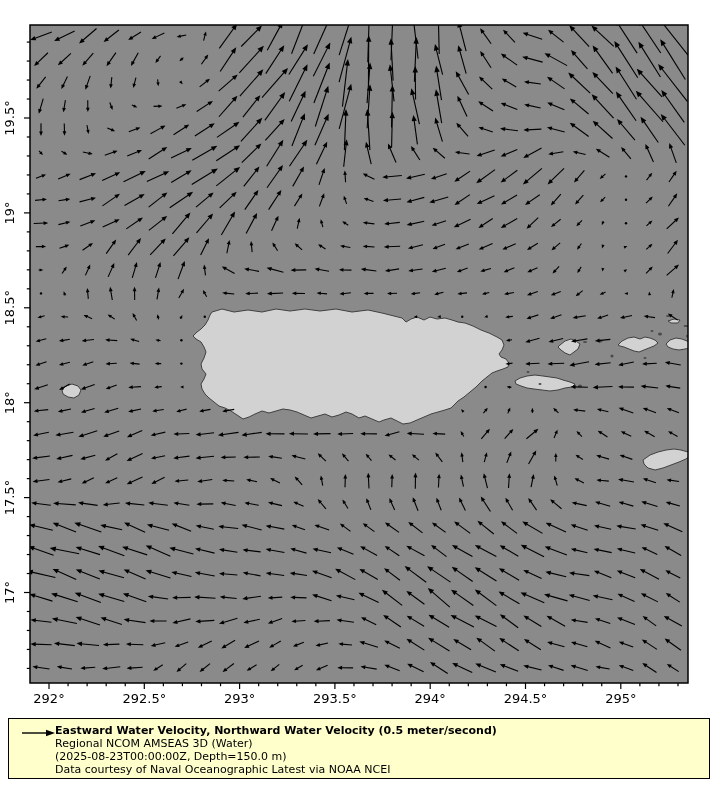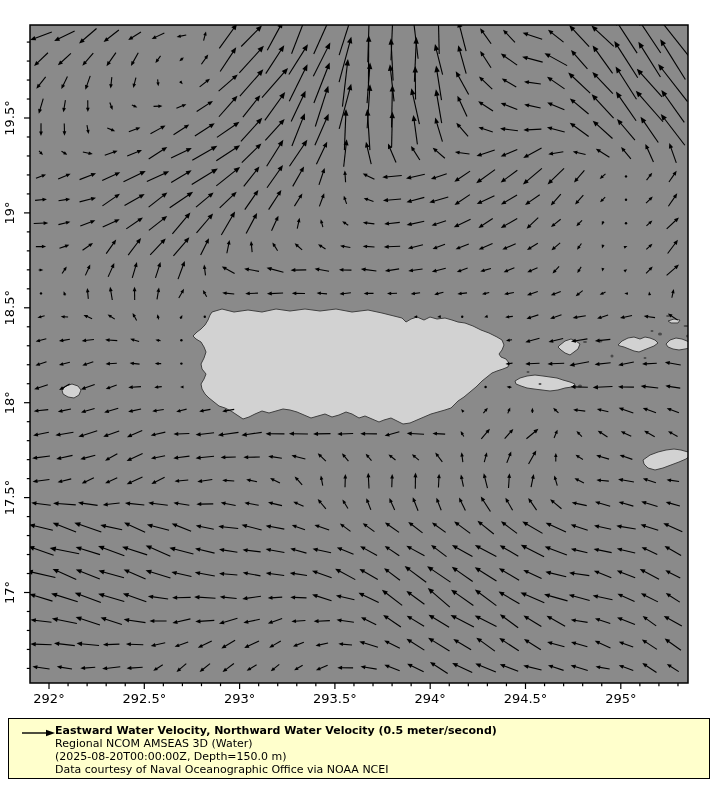--- a/index.html
+++ b/index.html
@@ -3017,16 +3017,16 @@
 </svg>
 
 <div class="legend" id="legend-box" style="left: 8px; top: 718px; width: 702px; height: 61px; background: rgb(255, 255, 204); border-color: rgb(0, 0, 0);">
   <svg class="legend-arrow" width="36" height="12">
     <line x1="1" y1="6" x2="27" y2="6" stroke="#000" stroke-width="1.4"></line>
     <polygon points="34,6 25,2.8 25,9.2" fill="#000"></polygon>
   </svg>
   <div class="legend-text">
     <div class="legend-title">Eastward Water Velocity, Northward Water Velocity (0.5 meter/second)</div>
     <div>Regional NCOM AMSEAS 3D (Water)</div>
-    <div>(2025-08-20T00:00:00Z, Depth=150.0 m)</div>
-    <div>Data courtesy of Naval Oceanographic Office via NOAA NCEI</div>
+    <div>(2025-08-23T00:00:00Z, Depth=150.0 m)</div>
+    <div>Data courtesy of Naval Oceanographic Latest via NOAA NCEI</div>
   </div>
 </div>
 
 </body></html>

